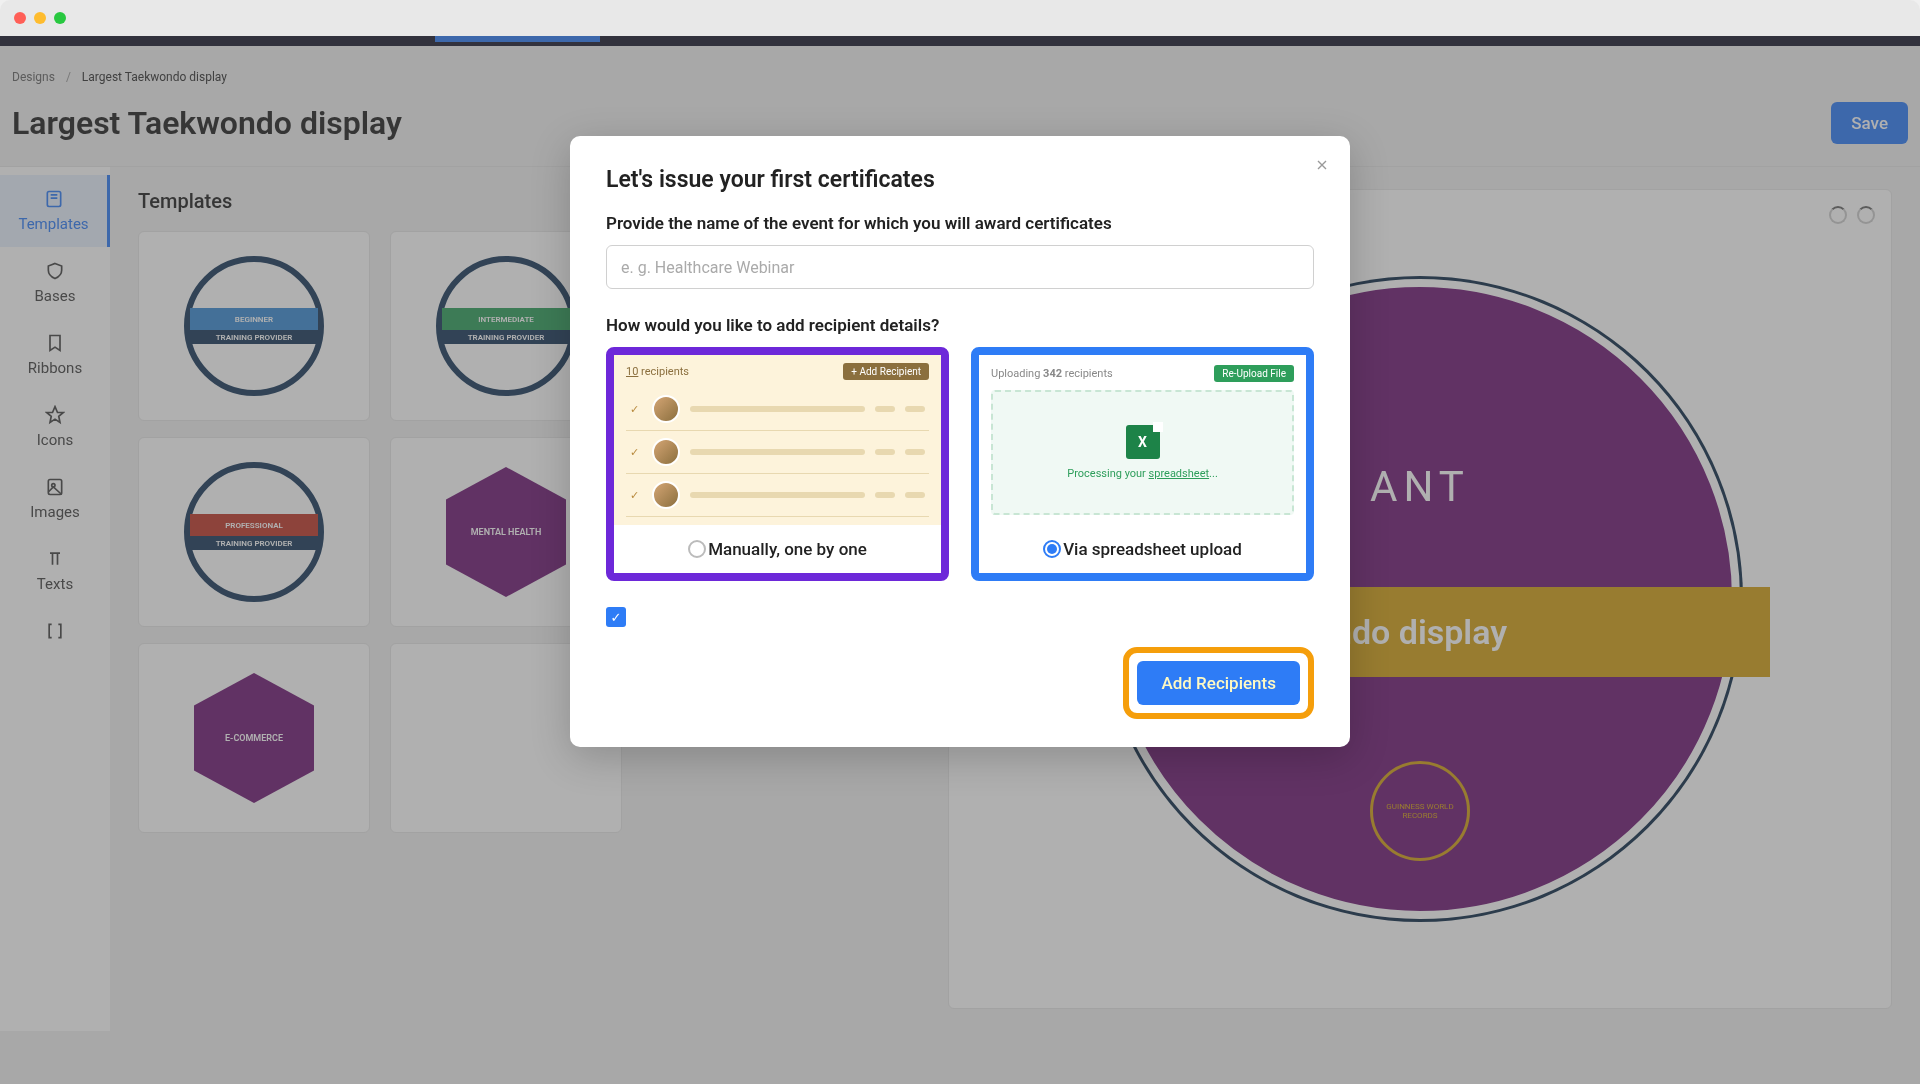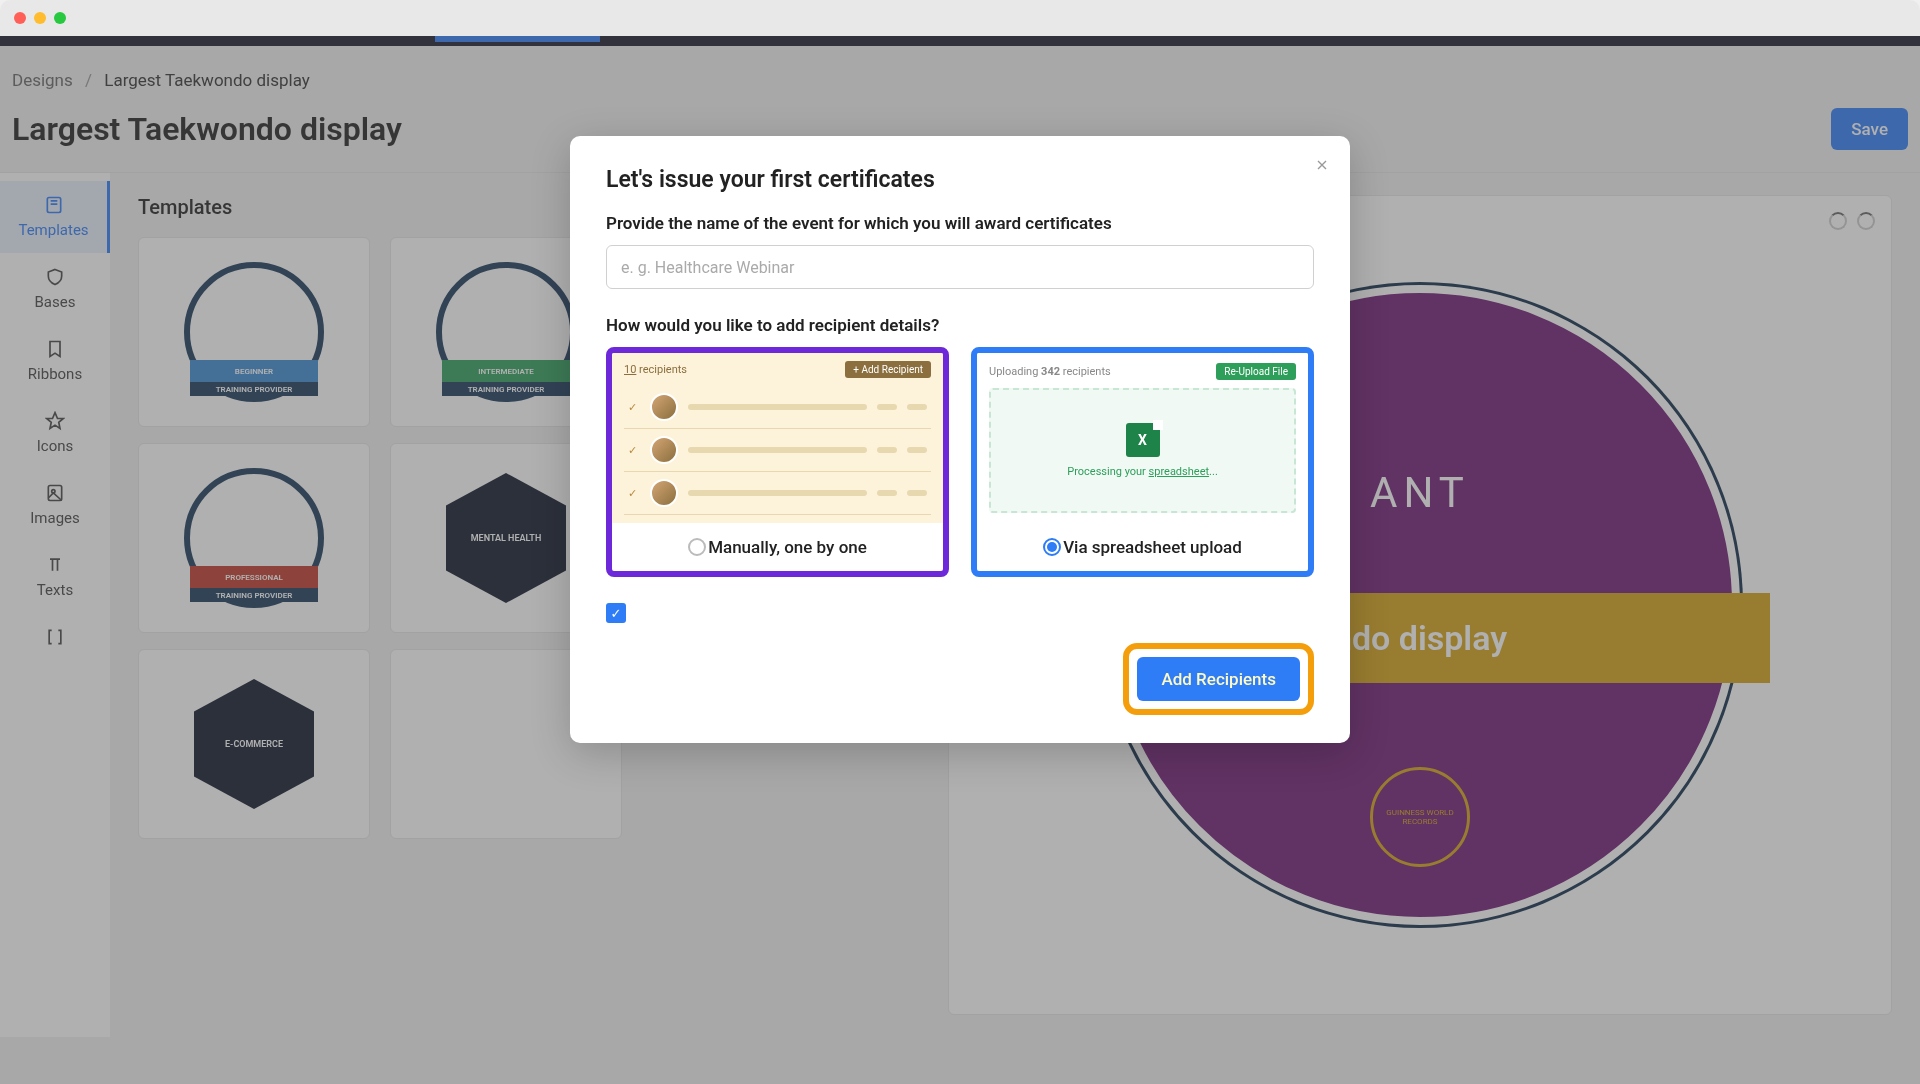--- a/index.html
+++ b/index.html
@@ -8,21 +8,21 @@
   
   .titlebar { height: 36px; background: #e8e8e8; border-radius: 10px 10px 0 0; display: flex; align-items: center; padding-left: 14px; gap: 8px; }
   .dot { width: 12px; height: 12px; border-radius: 50%; }
   .dot.red { background: #ff5f57; }
   .dot.yellow { background: #febc2e; }
   .dot.green { background: #28c840; }
 
   .topnav { height: 10px; background: #1a1a2e; position: relative; }
   .topnav .accent { position: absolute; left: 435px; top: 0; width: 165px; height: 6px; background: #2e7cf6; }
 
-  .breadcrumbs { padding: 24px 12px 8px; color: #666; font-size: 17px; }
+  .breadcrumbs { padding: 24px 12px 8px; color: #666; font-size: 12px; }
   .breadcrumbs a { color: #666; text-decoration: none; }
   .breadcrumbs .sep { margin: 0 8px; color: #999; }
   .breadcrumbs .current { color: #333; }
 
   .page-header { display: flex; align-items: center; justify-content: space-between; padding: 10px 12px 22px; border-bottom: 1px solid #e5e5e5; }
   .page-title { font-size: 32px; font-weight: 600; color: #222; }
   .header-actions { display: flex; gap: 12px; overflow: hidden; }
   .name-input { height: 42px; width: 240px; padding: 0 14px; border: 1px solid #d0d0d0; border-radius: 6px; font-size: 17px; color: #333; }
   .save-btn { height: 42px; padding: 0 20px; background: #2e7cf6; color: #fff; border: none; border-radius: 6px; font-size: 17px; font-weight: 500; }
 
@@ -30,26 +30,26 @@
   .sidebar { width: 110px; background: #fff; padding-top: 8px; }
   .side-item { display: flex; flex-direction: column; align-items: center; gap: 6px; padding: 14px 4px; color: #444; font-size: 15px; cursor: pointer; }
   .side-item.active { background: #e8f0fe; color: #2e7cf6; border-right: 3px solid #2e7cf6; }
   .side-item .ico { width: 20px; height: 20px; }
 
   .panel { flex: 1; padding: 22px 28px; display: flex; gap: 30px; }
   .panel-title { font-size: 20px; font-weight: 500; color: #222; margin-bottom: 18px; }
   .template-grid { display: flex; flex-direction: column; gap: 16px; }
   .row { display: flex; gap: 20px; }
   .tpl-card { width: 232px; height: 190px; background: #fff; border: 1px solid #e5e5e5; border-radius: 6px; display: flex; align-items: center; justify-content: center; }
-  .badge-circle { width: 140px; height: 140px; border-radius: 50%; border: 6px solid #1a3a5c; background: #fff; display: flex; flex-direction: column; align-items: center; justify-content: flex-end; position: relative; }
+  .badge-circle { width: 140px; height: 140px; border-radius: 50%; border: 6px solid #1a3a5c; background: #fff; display: flex; flex-direction: column; align-items: center; justify-content: center; position: relative; }
   .badge-circle .band { width: 100%; height: 22px; background: #3b8bd4; display: flex; align-items: center; justify-content: center; color: #fff; font-size: 8px; font-weight: 600; }
   .badge-circle .band2 { width: 100%; height: 14px; background: #1a3a5c; display: flex; align-items: center; justify-content: center; color: #fff; font-size: 8px; font-weight: 600; }
   .badge-circle .band.green { background: #2e9e5b; }
   .badge-circle .band.red { background: #c0392b; }
-  .badge-hex { width: 120px; height: 130px; background: #0f172a; clip-path: polygon(50% 0, 100% 25%, 100% 75%, 50% 100%, 0 75%, 0 25%); display: flex; flex-direction: column; align-items: center; justify-content: center; color: #fff; font-size: 9px; font-weight: 600; }
+  .badge-hex { width: 120px; height: 130px; background: #701a75; clip-path: polygon(50% 0, 100% 25%, 100% 75%, 50% 100%, 0 75%, 0 25%); display: flex; flex-direction: column; align-items: center; justify-content: center; color: #fff; font-size: 9px; font-weight: 600; }
   .badge-hex.blue { background: #1a3a5c; }
 
   .canvas { flex: 1; background: #fff; border: 1px solid #e5e5e5; border-radius: 6px; display: flex; align-items: center; justify-content: center; position: relative; overflow: hidden; }
   .big-badge { width: 640px; height: 640px; border-radius: 50%; background: #701a75; border: 8px solid #fff; box-shadow: 0 0 0 3px #0f2c4a; display: flex; flex-direction: column; align-items: center; justify-content: center; color: #fff; position: relative; }
   .big-badge .ribbon { position: absolute; top: 48%; width: 700px; height: 90px; background: #d4a017; display: flex; align-items: center; justify-content: center; font-size: 34px; font-weight: 600; color: #fff; }
   .big-badge .top-text { position: absolute; top: 28%; font-size: 42px; letter-spacing: 6px; }
   .big-badge .gwr { position: absolute; bottom: 8%; width: 100px; height: 100px; border: 3px solid #d4a017; border-radius: 50%; display: flex; align-items: center; justify-content: center; font-size: 8px; color: #d4a017; text-align: center; }
 
   .spinner-area { position: absolute; top: 16px; right: 16px; display: flex; gap: 10px; }
   .spinner { width: 18px; height: 18px; border: 2px solid #ccc; border-top-color: #666; border-radius: 50%; }
@@ -57,21 +57,21 @@
   
   .overlay { position: absolute; inset: 36px 0 0 0; background: rgba(80,80,80,0.45); display: flex; align-items: flex-start; justify-content: center; padding-top: 100px; }
   .modal { width: 780px; background: #fff; border-radius: 10px; padding: 30px 36px 28px; position: relative; box-shadow: 0 10px 40px rgba(0,0,0,0.2); }
   .modal-close { position: absolute; top: 18px; right: 20px; font-size: 20px; color: #999; cursor: pointer; background: none; border: none; }
   .modal h2 { font-size: 23px; font-weight: 600; color: #222; margin-bottom: 20px; }
   .modal .label { font-size: 17px; font-weight: 600; color: #222; margin-bottom: 12px; }
   .modal .event-input { width: 100%; height: 44px; padding: 0 14px; border: 1px solid #d0d0d0; border-radius: 6px; font-size: 16px; margin-bottom: 26px; }
   .modal .event-input::placeholder { color: #aaa; }
 
   .options { display: flex; gap: 22px; margin-bottom: 26px; }
-  .opt { flex: 1; border: 6px solid #6d28d9; border-radius: 8px; overflow: hidden; cursor: pointer; }
+  .opt { flex: 1; border: 8px solid #6d28d9; border-radius: 8px; overflow: hidden; cursor: pointer; }
   .opt.selected { border-color: #2e7cf6; }
   .opt .preview { height: 170px; display: flex; align-items: center; justify-content: center; position: relative; }
   .opt.manual .preview { background: #fdf3db; flex-direction: column; padding: 10px 12px; align-items: stretch; }
   .opt.manual .preview-top { display: flex; justify-content: space-between; align-items: center; font-size: 11px; color: #8b6f3e; margin-bottom: 8px; }
   .opt.manual .add-rec { background: #8b6f3e; color: #fff; padding: 3px 8px; border-radius: 3px; font-size: 10px; }
   .opt.manual .prow { display: flex; align-items: center; gap: 10px; padding: 7px 4px; border-bottom: 1px solid #e8d8b0; }
   .opt.manual .pcheck { width: 12px; height: 12px; color: #b88a3e; font-size: 11px; }
   .opt.manual .pavatar { width: 28px; height: 28px; border-radius: 50%; background: linear-gradient(135deg,#d4a574,#8b6f3e); border: 2px solid #fff; }
   .opt.manual .pline { flex: 1; height: 6px; background: #e8d8b0; border-radius: 3px; }
   .opt.manual .pline.short { flex: 0 0 20px; }

